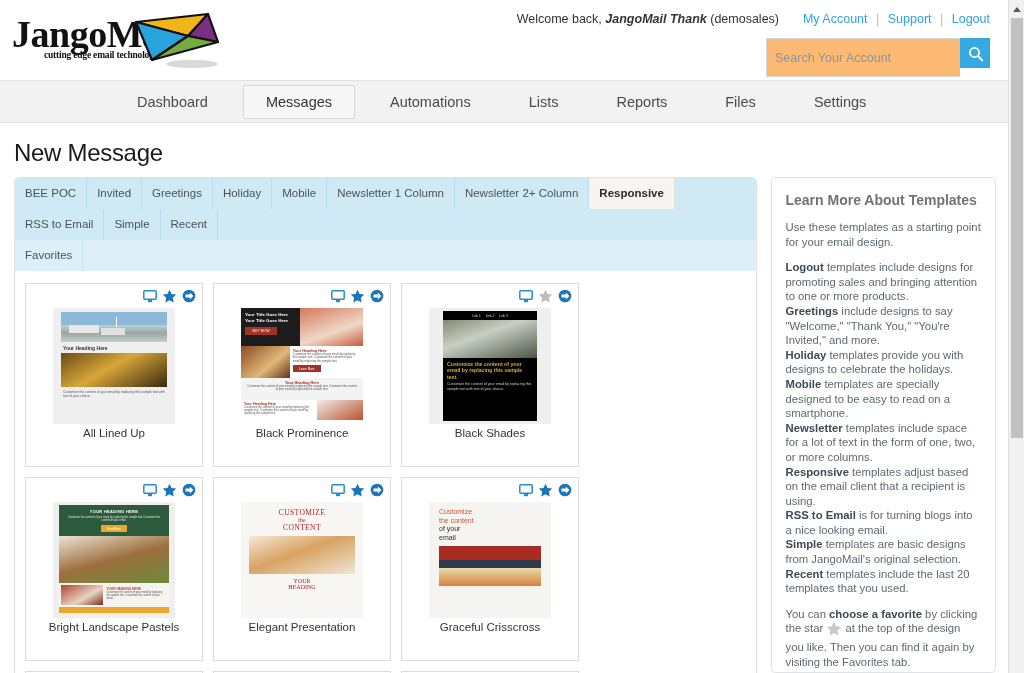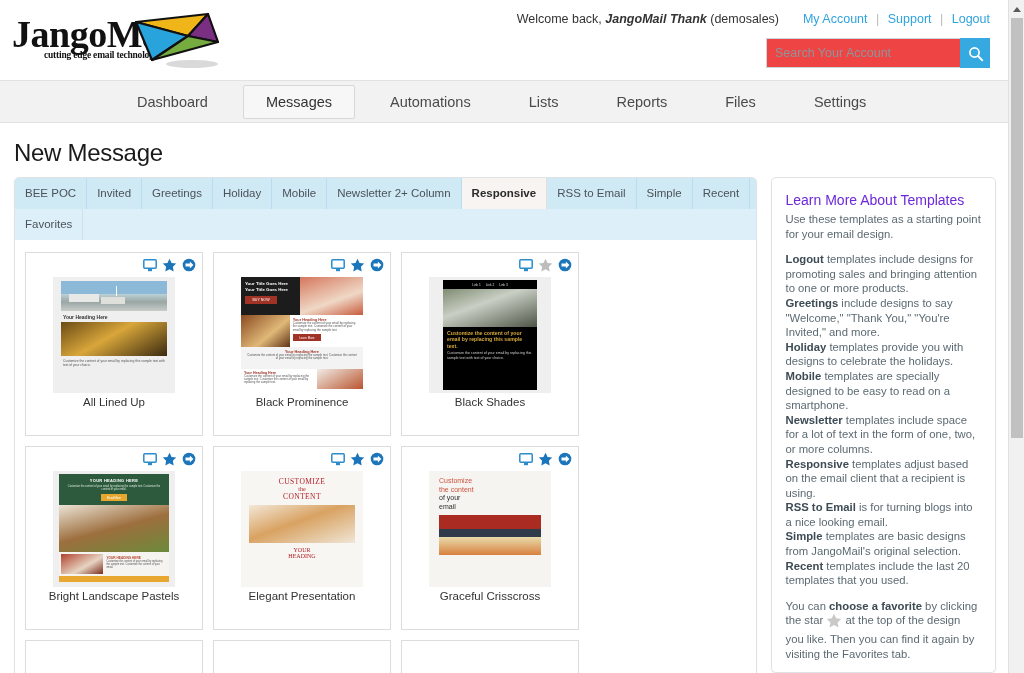--- a/index.html
+++ b/index.html
@@ -26,21 +26,21 @@
   .logo-text { font-family:"Liberation Serif", serif; font-weight:bold; font-size:38px; color:#111; letter-spacing:-0.5px; line-height:40px; }
   .logo-tag { font-family:"Liberation Serif", serif; font-weight:bold; font-size:9.5px; color:#111; letter-spacing:-0.2px; margin-top:-4px; margin-left:32px; }
   .logo-kite { position:absolute; left:118px; top:-2px; width:96px; height:58px; }
 
   .welcome { position:absolute; right:18px; top:12px; font-size:12.5px; color:#333; white-space:nowrap; }
   .welcome b { font-style:italic; font-weight:bold; }
   .welcome a { color:#2fa3dd; text-decoration:none; }
   .welcome .sep { color:#bbb; margin:0 5px; }
 
   .search-wrap { position:absolute; right:18px; top:38px; width:224px; height:30px; display:flex; }
-  .search-input { flex:1; height:30px; border:1px solid #cfd6db; border-right:none; padding:0 8px; font-size:12.5px; color:#333; outline:none; font-family:"Liberation Sans",sans-serif; background:#ef4444; }
+  .search-input { flex:1; height:39px; border:1px solid #cfd6db; border-right:none; padding:0 8px; font-size:12.5px; color:#333; outline:none; font-family:"Liberation Sans",sans-serif; background:#fdba74; }
   .search-input::placeholder { color:#8d959b; }
   .search-btn { width:30px; height:30px; background:#36a9e1; border:1px solid #36a9e1; cursor:pointer; position:relative; }
   .search-btn svg { position:absolute; left:7px; top:7px; }
 
   
   .navbar { height:43px; background:#f2f2f2; border-top:1px solid #e2e2e2; border-bottom:1px solid #e2e2e2; display:flex; align-items:center; padding-left:114px; }
   .nav-item { font-size:14.5px; color:#4a4a4a; padding:8px 22px; margin-right:12px; cursor:pointer; white-space:nowrap; border:1px solid transparent; border-radius:2px; }
   .nav-item.active { background:#f7f7f7; border:1px solid #d8d8d8; color:#333; }
 
   
@@ -63,21 +63,21 @@
   .ic { cursor:pointer; line-height:0; }
   .thumb { position:absolute; left:50%; transform:translateX(-50%); top:24px; width:122px; height:116px; background:#efefef; overflow:hidden; }
   .card-name { position:absolute; left:0; right:0; top:143px; text-align:center; font-size:11.5px; color:#333; }
 
   
   .tn { width:100%; height:100%; position:relative; overflow:hidden; font-size:3.2px; }
   .mini-txt { font-size:3.3px; line-height:4px; color:#555; }
 
   
   .right-panel { width:228px; border:1px solid #dfe3e6; border-radius:5px; background:#fff; padding:14px 14px 0 14px; height:496px; overflow:hidden; box-shadow:0 1px 2px rgba(0,0,0,.05); }
-  .rp-title { font-size:14px; font-weight:normal; color:#6d28d9; margin-bottom:4px; }
+  .rp-title { font-size:14px; font-weight:bold; color:#737373; margin-bottom:12px; }
   .rp-p { font-size:11.3px; line-height:14.6px; color:#5c6a72; margin:0 0 11px 0; }
   .rp-p b { color:#3d4b54; }
   .inline-star { display:inline-block; vertical-align:-4px; }
 </style>
 </head>
 <body>
 
 <div id="viewport">
 
   <div class="header">
@@ -132,20 +132,21 @@
   <div class="content">
 
     <div class="left-panel">
 
       <div class="tabs">
         <div class="tab">BEE POC</div>
         <div class="tab">Invited</div>
         <div class="tab">Greetings</div>
         <div class="tab">Holiday</div>
         <div class="tab">Mobile</div>
+        <div class="tab">Newsletter 1 Column</div>
         <div class="tab">Newsletter 2+ Column</div>
         <div class="tab active">Responsive</div>
         <div class="tab">RSS to Email</div>
         <div class="tab">Simple</div>
         <div class="tab">Recent</div>
       </div>
       <div class="tabs-row2">
         <div class="tab">Favorites</div>
         <div class="spacer"></div>
       </div>

